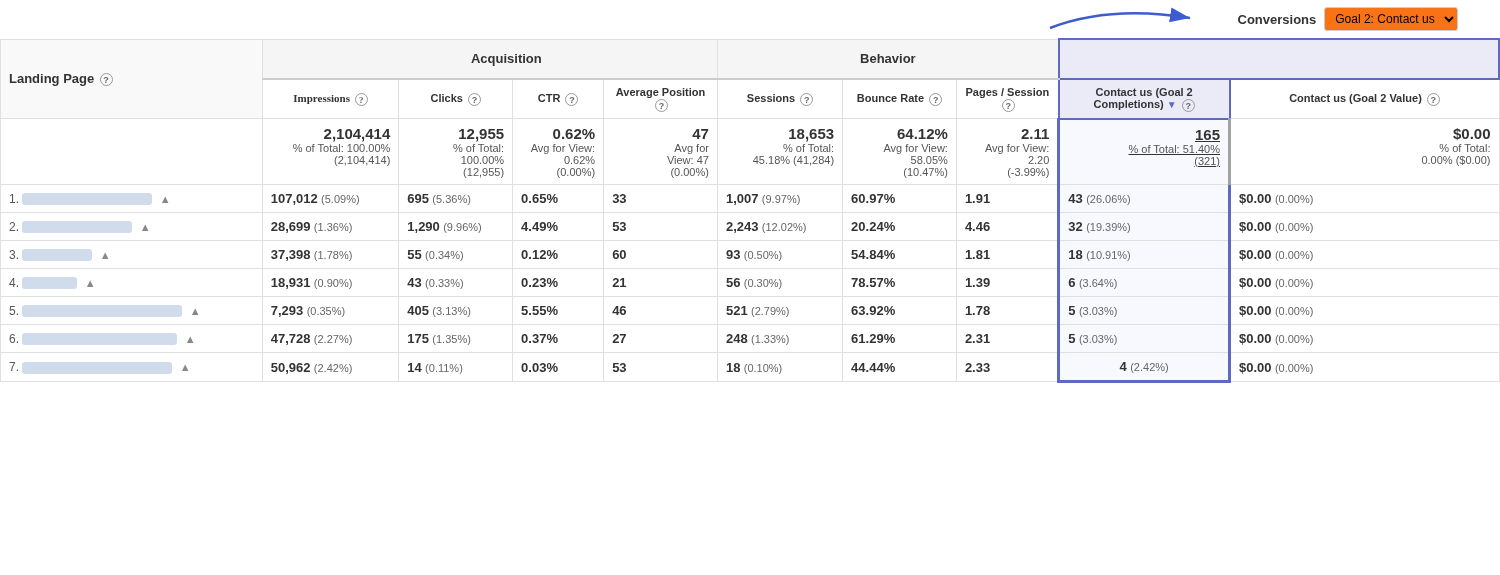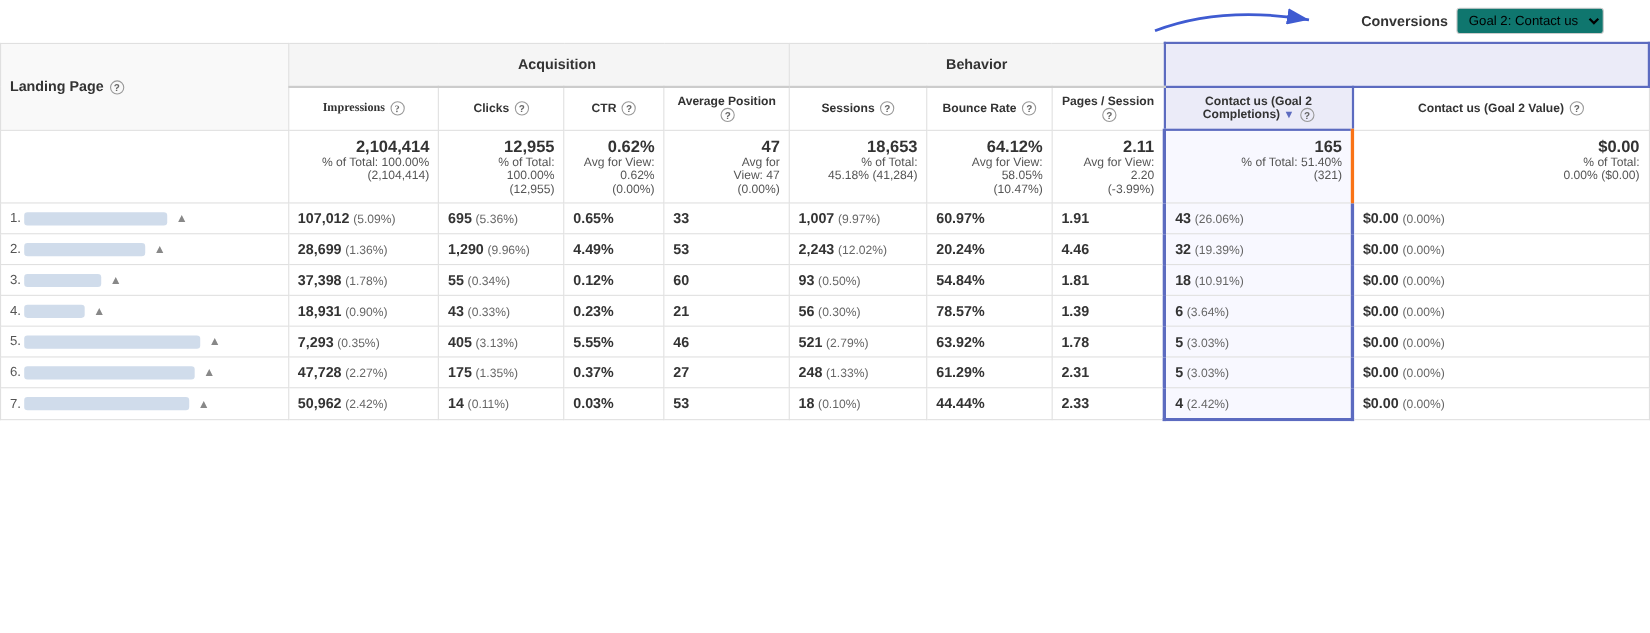--- a/index.html
+++ b/index.html
@@ -70,21 +70,21 @@
               <marker id="arrowhead" markerWidth="8" markerHeight="6" refX="8" refY="3" orient="auto">
                 <polygon points="0 0, 8 3, 0 6" fill="#3f5bd1"></polygon>
               </marker>
             </defs>
             <path d="M 20 28 Q 80 5 160 18" stroke="#3f5bd1" stroke-width="2.5" fill="none" marker-end="url(#arrowhead)"></path>
           </svg>
         </th>
         <th colspan="2" style="border:none; background:#fff; padding:4px 8px; vertical-align:middle; text-align:left;">
           <div style="display:flex; align-items:center; gap:8px;">
             <span style="font-weight:bold; font-size:13px;">Conversions</span>
-            <select style="border:1px solid #ccc; border-radius:3px; padding:3px 6px; font-size:12px; background:#0f766e; cursor:pointer;">
+            <select style="border:1px solid #ccc; border-radius:3px; padding:3px 6px; font-size:12px; background:#f97316; cursor:pointer;">
               <option>Goal 2: Contact us</option>
             </select>
           </div>
         </th>
       </tr>
 
       <tr class="top-header-row">
         <th rowspan="2" class="col-landing" style="background:#f9f9f9; vertical-align:middle; text-align:left;margin-left:24px;">
           <span style="font-weight:bold; font-size:13px;">Landing Page</span>
           <span class="help-icon">?</span>
@@ -165,21 +165,21 @@
           <div class="totals-sub">% of Total:<br>45.18% (41,284)</div>
         </td>
         <td>
           <div class="totals-main">64.12%</div>
           <div class="totals-sub">Avg for View:<br>58.05%<br>(10.47%)</div>
         </td>
         <td>
           <div class="totals-main">2.11</div>
           <div class="totals-sub">Avg for View:<br>2.20<br>(-3.99%)</div>
         </td>
-        <td class="highlighted-td" style="border-left: 3px solid #5c6bc0; border-right: 3px solid #f97316;">
+        <td class="highlighted-td" style="border-left: 3px solid #5c6bc0; border-right: 3px solid #a3a3a3; text-decoration: underline;">
           <div class="totals-main">165</div>
           <div class="totals-sub">% of Total: 51.40%<br>(321)</div>
         </td>
         <td>
           <div class="totals-main">$0.00</div>
           <div class="totals-sub">% of Total:<br>0.00% ($0.00)</div>
         </td>
       </tr>
     <tr class="data-row">
     <td class="col-landing">
@@ -438,21 +438,21 @@
     <td>
       <span class="main-val">18</span>
       <span class="pct-val"> (0.10%)</span>
     </td>
     <td>
       <span class="main-val">44.44%</span>
     </td>
     <td>
       <span class="main-val">2.33</span>
     </td>
-    <td class="highlighted-td" style="border-left: 3px solid #5c6bc0; border-right: 3px solid #5c6bc0; border-bottom: 3px solid #5c6bc0; background:#f8f8ff;">
+    <td class="highlighted-td" style="border-left: 3px solid #5c6bc0; border-right: 3px solid #5c6bc0; border-bottom: 3px solid #5c6bc0; background:#f8f8ff;text-align:center;">
       <span class="main-val">4</span>
       <span class="pct-val"> (2.42%)</span>
     </td>
     <td>
       <span class="main-val">$0.00</span>
       <span class="pct-val"> (0.00%)</span>
     </td>
   </tr>
       </tbody>
   </table>

